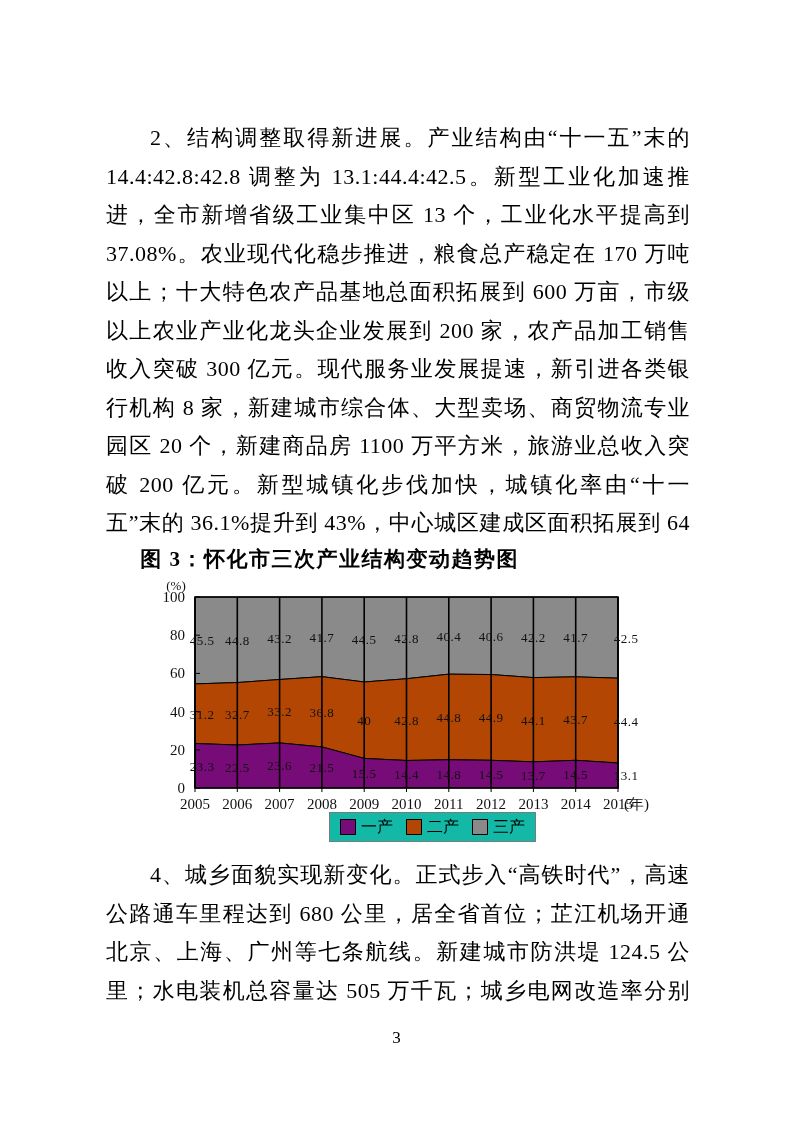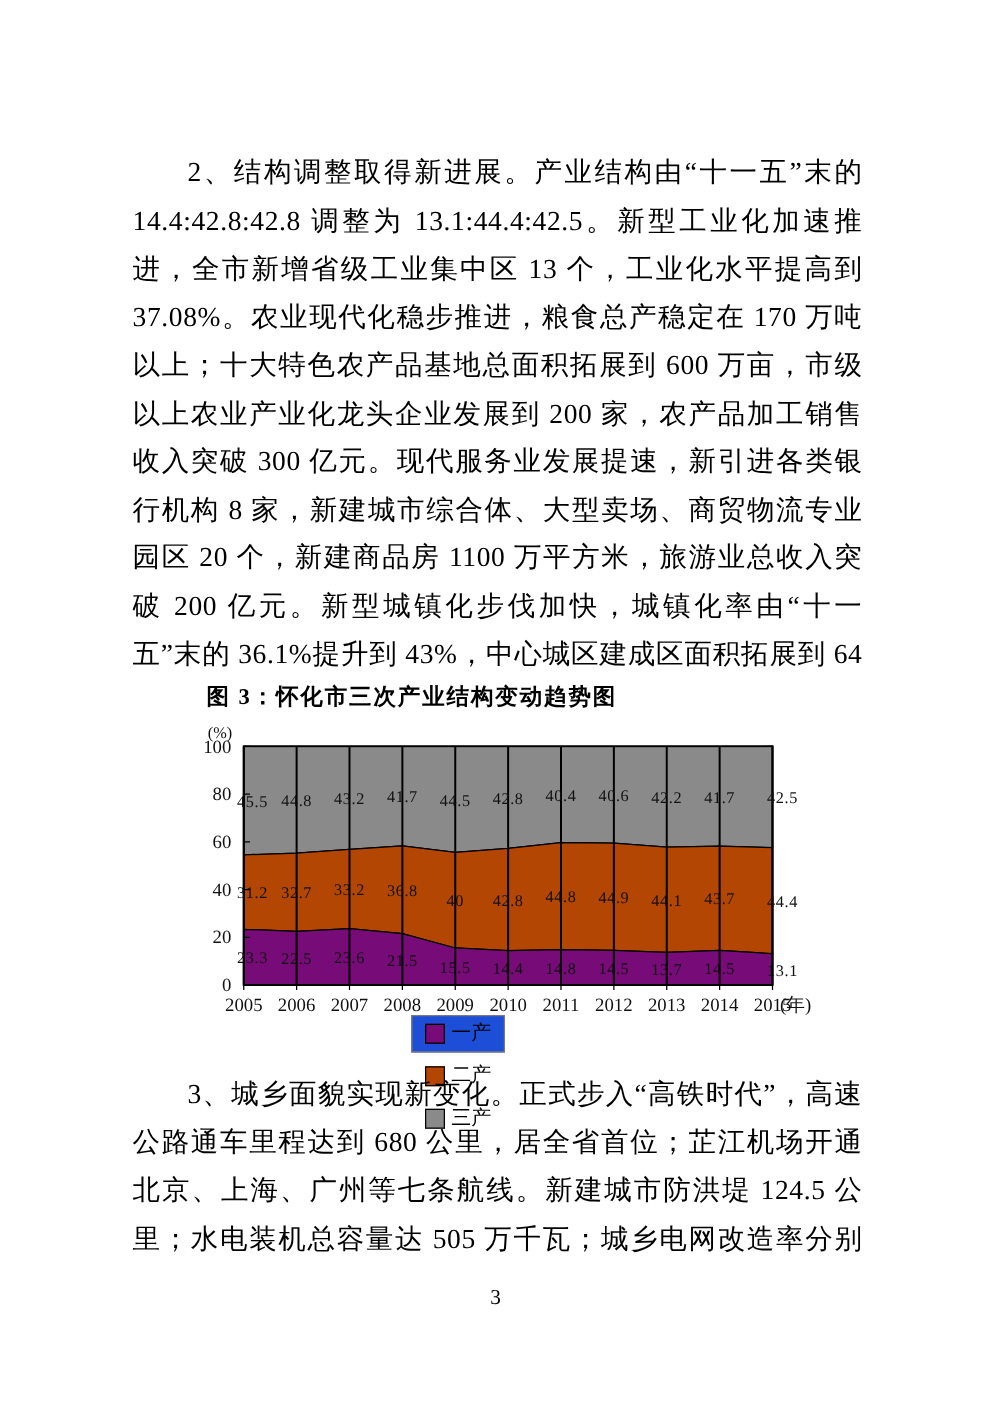--- a/index.html
+++ b/index.html
@@ -12,21 +12,21 @@
     position:absolute;left:106px;width:584px;margin:0;
     font-size:22px;line-height:38.5px;letter-spacing:0.5px;
     text-align:justify;text-justify:inter-character;text-indent:44px;
     overflow:hidden;
   }
   #para-2{top:119px;height:428px;}
   #para-3{top:856px;height:158px;}
   .lead{font-weight:normal;}
   .chart-title{
     position:absolute;top:545px;left:0;width:659px;text-align:center;
-    font-size:18px;font-weight:bold;letter-spacing:1.5px;
+    font-size:21px;font-weight:bold;letter-spacing:1.5px;
   }
   #chart-svg{position:absolute;left:150px;top:575px;width:540px;height:270px;}
   #chart-svg text{font-family:"Liberation Serif","DejaVu Serif",serif;fill:#111;}
   .legend{
     position:absolute;left:329px;top:812px;height:22px;
     display:flex;align-items:center;gap:13px;padding:3px 10px;
     border:1px solid #7a7a7a;font-size:16px;
   }
   .legend-item{display:flex;align-items:center;}
   .legend-item .sw{
@@ -125,32 +125,32 @@
       <text x="171.89999999999998" y="66.8235" text-anchor="middle" font-size="13" letter-spacing="0.5">41.7</text>
       <text x="214.2" y="69.4975" text-anchor="middle" font-size="13" letter-spacing="0.5">44.5</text>
       <text x="256.5" y="67.87400000000002" text-anchor="middle" font-size="13" letter-spacing="0.5">42.8</text>
       <text x="298.79999999999995" y="65.58200000000002" text-anchor="middle" font-size="13" letter-spacing="0.5">40.4</text>
       <text x="341.09999999999997" y="65.773" text-anchor="middle" font-size="13" letter-spacing="0.5">40.6</text>
       <text x="383.4" y="67.30099999999999" text-anchor="middle" font-size="13" letter-spacing="0.5">42.2</text>
       <text x="425.7" y="67.01449999999997" text-anchor="middle" font-size="13" letter-spacing="0.5">41.7</text>
       <text x="476" y="67.5875" text-anchor="middle" font-size="13" letter-spacing="0.5">42.5</text>
     </svg>
 
-  <div class="legend" id="legend" style="background: #1d4ed8; flex-direction: column;">
+  <div class="legend" id="legend" style="background: #14b8a6;">
       <span class="legend-item">
         <span class="sw" style="background: rgb(119, 11, 119);"></span>
         <span>一产</span>
       </span>
       <span class="legend-item">
         <span class="sw" style="background: rgb(179, 70, 3);"></span>
         <span>二产</span>
       </span>
       <span class="legend-item">
         <span class="sw" style="background: rgb(138, 138, 138);"></span>
         <span>三产</span>
       </span>
     </div>
 
-  <p class="para" id="para-3"><span class="lead">3、城乡面貌实现新变化。</span><span>正式步入“高铁时代”，高速公路通车里程达到 680 公里，居全省首位；芷江机场开通北京、上海、广州等七条航线。新建城市防洪堤 124.5 公里；水电装机总容量达 505 万千瓦；城乡电网改造率分别达到 100%和</span></p>
+  <p class="para" id="para-3"><span class="lead">4、城乡面貌实现新变化。</span><span>正式步入“高铁时代”，高速公路通车里程达到 680 公里，居全省首位；芷江机场开通北京、上海、广州等七条航线。新建城市防洪堤 124.5 公里；水电装机总容量达 505 万千瓦；城乡电网改造率分别达到 100%和</span></p>
 
   <div class="page-number">3</div>
 
 </div>
 
 </body></html>

